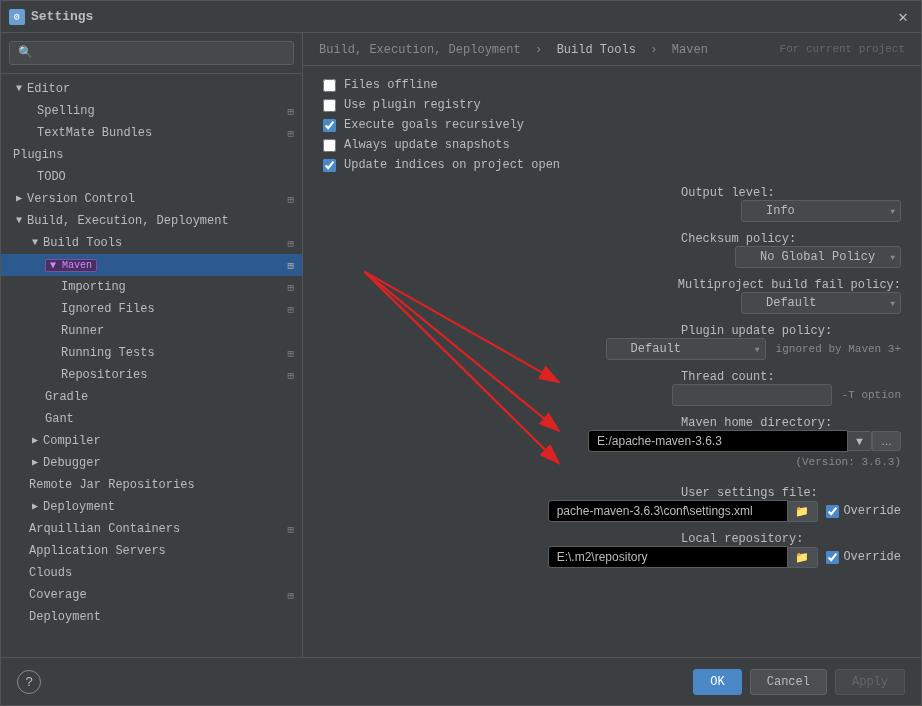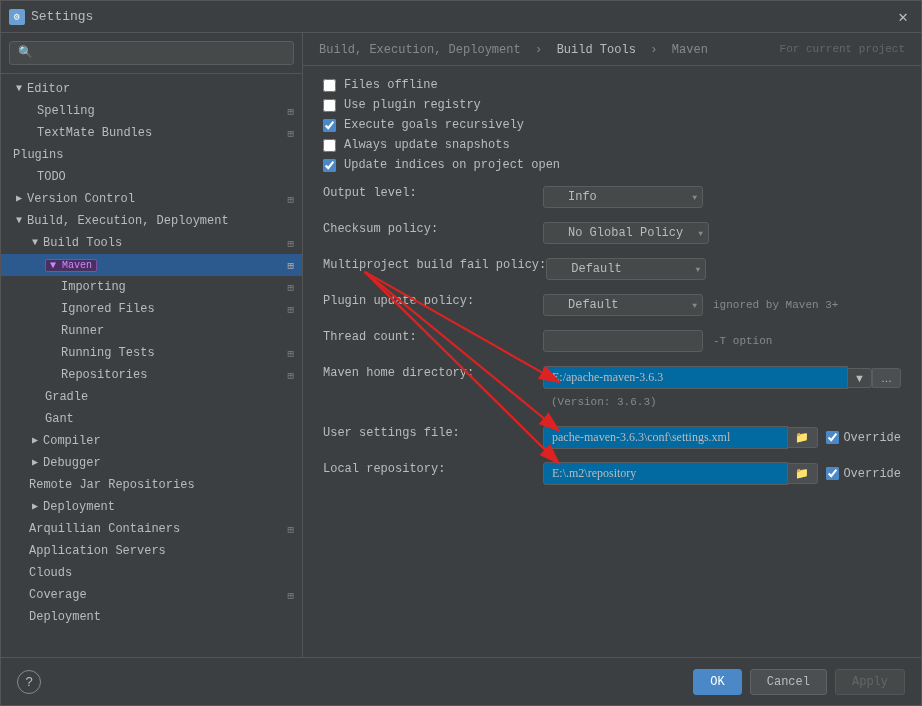--- a/index.html
+++ b/index.html
@@ -40,20 +40,21 @@
       justify-content: center;
       color: white;
       font-size: 10px;
       font-weight: bold;
       flex-shrink: 0;
     }
     .titlebar-title {
       flex: 1;
       color: #bbbbbb;
       font-size: 13px;
+      font-weight: bold;
     }
     .titlebar-close {
       width: 20px;
       height: 20px;
       display: flex;
       align-items: center;
       justify-content: center;
       color: #bbbbbb;
       cursor: pointer;
       font-size: 16px;
@@ -178,23 +179,24 @@
       margin-right: 8px;
       accent-color: #4a88c7;
       cursor: pointer;
     }
     .checkbox-label {
       color: #bbbbbb;
       cursor: pointer;
     }
     .form-row {
       display: flex;
-      align-items: flex-start;
+      align-items: flex-end;
       margin-bottom: 10px;
       min-height: 26px;
+      flex-direction: column;
     }
     .form-label {
       color: #bbbbbb;
       min-width: 220px;
       flex-shrink: 0;
     }
     .form-control {
       display: flex;
       align-items: center;
       flex: 1;
@@ -243,27 +245,27 @@
       color: #888;
       font-size: 11px;
       margin-left: 10px;
     }
     .path-row {
       display: flex;
       align-items: center;
       flex: 1;
     }
     .path-input {
-      background: #0369a1;
+      background: #000000;
       border: 1px solid #5a5d5e;
       border-radius: 3px 0 0 3px;
       color: #bbbbbb;
       padding: 3px 8px;
       font-size: 12px;
-      font-family: Liberation Serif, serif;
+      font-family: Liberation Sans, sans-serif;
       outline: none;
       flex: 1;
     }
     .path-btn {
       background: #4b4f51;
       border: 1px solid #5a5d5e;
       border-left: none;
       border-radius: 0 3px 3px 0;
       color: #bbbbbb;
       padding: 3px 8px;

